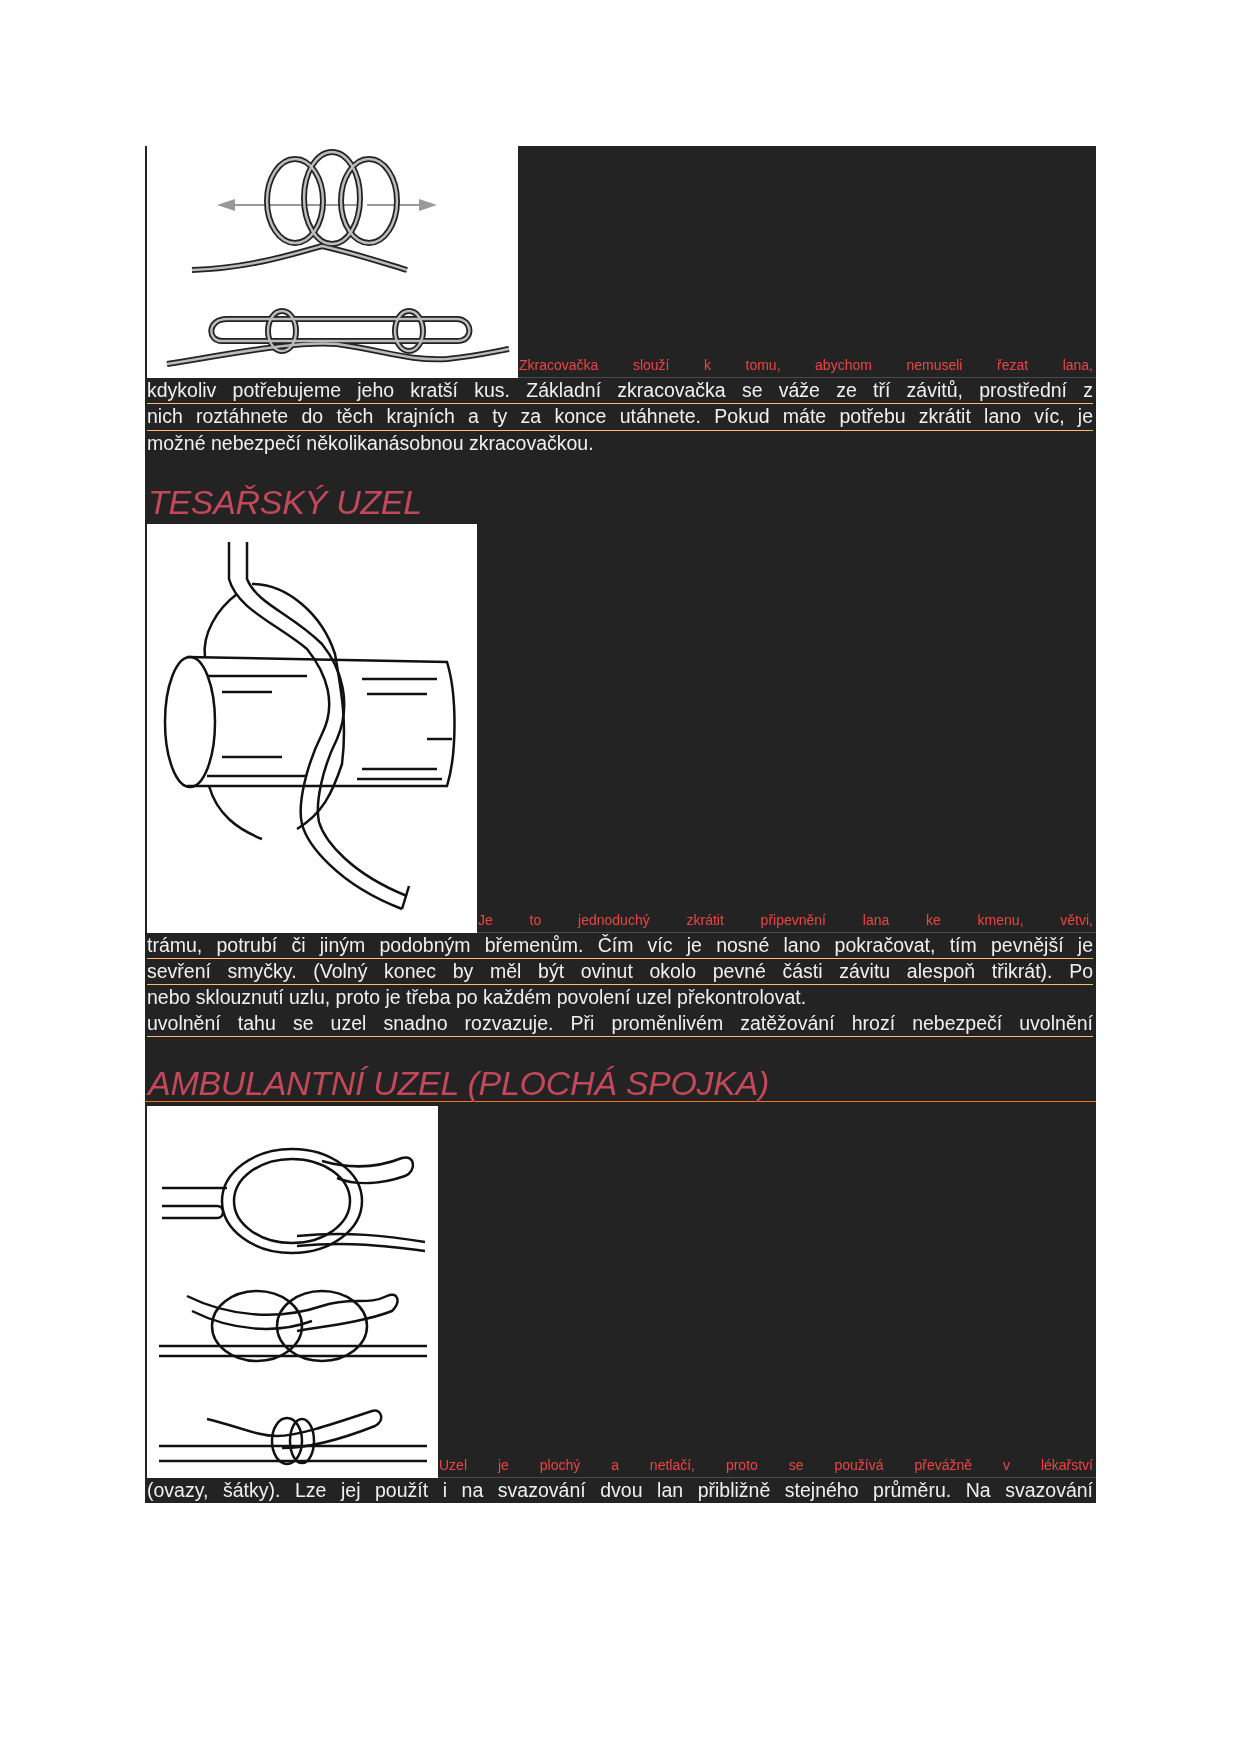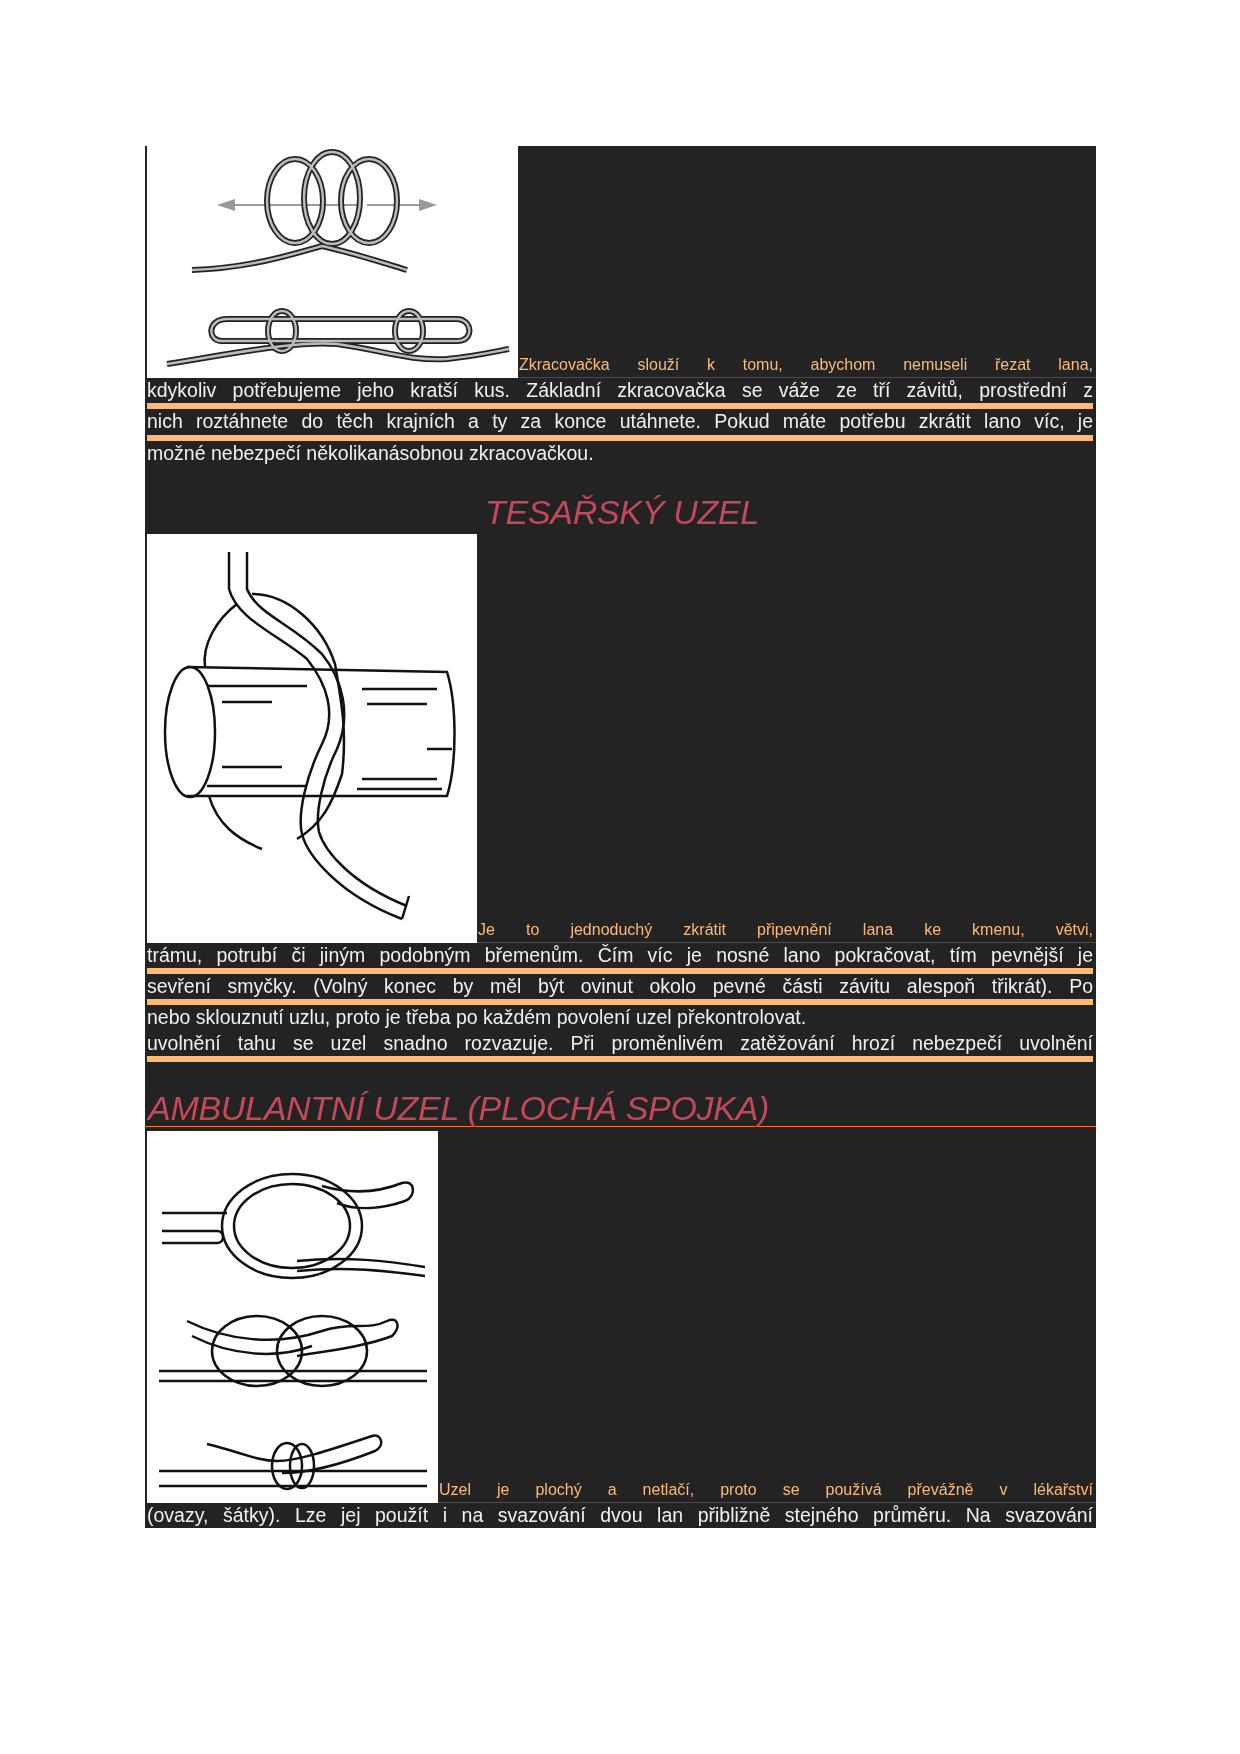--- a/index.html
+++ b/index.html
@@ -40,41 +40,41 @@
     .para {
       font-size: 19.5px;
       line-height: 25.3px;
       text-align: justify;
       margin: 0;
       padding: 0 3px 0 2px;
       color: #f0f0f0;
     }
     .para .line {
       display: block;
-      border-bottom: 6px solid #fdba74;
+      border-bottom: 1px solid #fdba74;
       text-align-last: justify;
       white-space: nowrap;
       overflow: hidden;
     }
     .para .line.last { text-align-last: left; border-bottom: none; }
     .float-row {
       display: flex;
       align-items: flex-end;
     }
     .float-row .first-line {
       flex: 1;
-      font-size: 16px;
+      font-size: 14px;
       line-height: 24px;
       text-align: justify;
       text-align-last: justify;
       padding-right: 3px;
       padding-left: 1px;
       white-space: nowrap;
       border-bottom: 1px solid #4a4a4a;
-      color: #fdba74;
+      color: #ef4444;
     }
     svg { display: block; }
   </style>
 </head>
 <body>
 
 <div class="panel">
 
   <div class="section" style="padding-top:0;">
     <div class="float-row" style="margin-top:0;">
@@ -116,21 +116,21 @@
       <span class="first-line">Zkracovačka slouží k tomu, abychom nemuseli řezat lana,</span>
     </div>
     <p class="para">
       <span class="line">kdykoliv potřebujeme jeho kratší kus. Základní zkracovačka se váže ze tří závitů, prostřední z</span>
       <span class="line">nich roztáhnete do těch krajních a ty za konce utáhnete. Pokud máte potřebu zkrátit lano víc, je</span>
       <span class="line last">možné nebezpečí několikanásobnou zkracovačkou.</span>
     </p>
   </div>
 
   <div class="section" style="padding-top:26px;">
-    <h2 class="heading" style="height:38px; line-height:40px;text-align:center;">TESAŘSKÝ UZEL</h2>
+    <h2 class="heading" style="height:38px; line-height:40px;">TESAŘSKÝ UZEL</h2>
     <div class="float-row" style="margin-top:4px;">
       <div class="figure-wrap" style="width:330px; height:409px;">
         <svg width="330" height="409" viewBox="0 0 330 409">
 
           <g fill="none" stroke="#111" stroke-width="2.5">
             <path d="M40,133 L300,138 C310,170 310,230 300,262 L40,262"></path>
             <ellipse cx="43" cy="198" rx="25" ry="65"></ellipse>
             <line x1="60" y1="152" x2="160" y2="152"></line>
             <line x1="75" y1="168" x2="125" y2="168"></line>
             <line x1="215" y1="155" x2="290" y2="155"></line>

